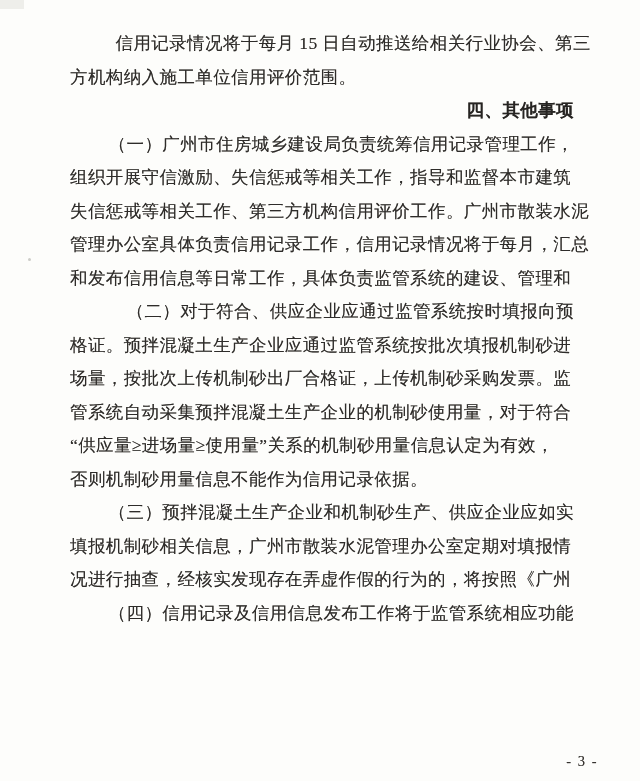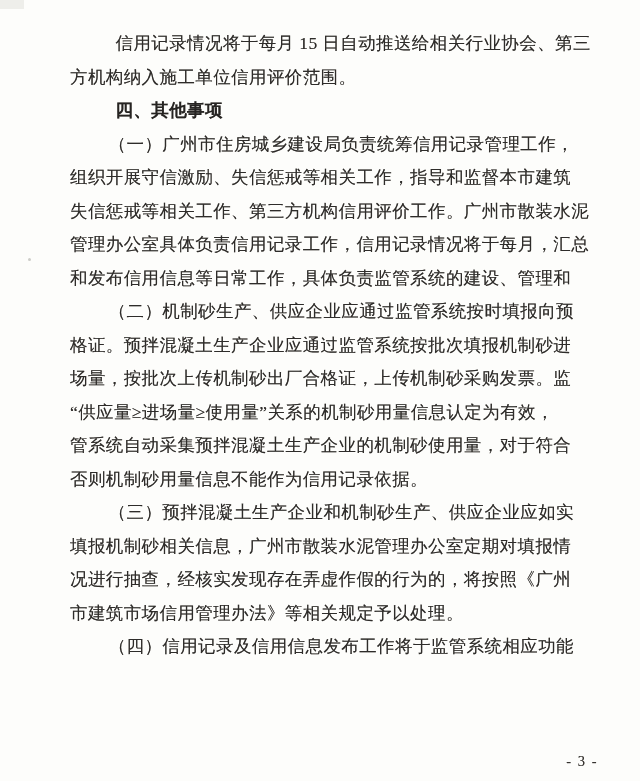--- a/index.html
+++ b/index.html
@@ -31,20 +31,21 @@
     white-space: nowrap;
     text-shadow: 0 0 0.5px rgba(62, 56, 50, 0.55);
   }
   
   .line.first.wide   { text-indent: 2.6em; }
   .line.first.narrow { text-indent: 1.05em; text-align: right; }
   .para.heading .line {
     font-family: "Liberation Sans", "DejaVu Sans", sans-serif;
     font-weight: 700;
     color: #262422;
+    text-align: right;
   }
   .page-number {
     position: absolute;
     right: 74px;
     bottom: 11px;
     font-size: 14.5px;
     letter-spacing: 1.5px;
     color: #33302d;
     text-shadow: 0 0 0.5px rgba(62, 56, 50, 0.5);
   }
@@ -79,32 +80,31 @@
         <div class="line first wide">四、其他事项</div>
       </div>
       <div class="para body">
         <div class="line first narrow">（一）广州市住房城乡建设局负责统筹信用记录管理工作，</div>
         <div class="line">组织开展守信激励、失信惩戒等相关工作，指导和监督本市建筑</div>
         <div class="line">失信惩戒等相关工作、第三方机构信用评价工作。广州市散装水泥</div>
         <div class="line">管理办公室具体负责信用记录工作，信用记录情况将于每月，汇总</div>
         <div class="line">和发布信用信息等日常工作，具体负责监管系统的建设、管理和</div>
       </div>
       <div class="para body">
-        <div class="line first narrow">（二）机制砂生产、供应企业应通过监管系统按时填报向预</div>
+        <div class="line first narrow">（二）对于符合、供应企业应通过监管系统按时填报向预</div>
         <div class="line">格证。预拌混凝土生产企业应通过监管系统按批次填报机制砂进</div>
         <div class="line">场量，按批次上传机制砂出厂合格证，上传机制砂采购发票。监</div>
+        <div class="line">管系统自动采集预拌混凝土生产企业的机制砂使用量，对于符合</div>
         <div class="line">“供应量≥进场量≥使用量”关系的机制砂用量信息认定为有效，</div>
-        <div class="line">管系统自动采集预拌混凝土生产企业的机制砂使用量，对于符合</div>
         <div class="line">否则机制砂用量信息不能作为信用记录依据。</div>
       </div>
       <div class="para body">
         <div class="line first narrow">（三）预拌混凝土生产企业和机制砂生产、供应企业应如实</div>
         <div class="line">填报机制砂相关信息，广州市散装水泥管理办公室定期对填报情</div>
         <div class="line">况进行抽查，经核实发现存在弄虚作假的行为的，将按照《广州</div>
-        <div class="line">市建筑市场信用管理办法》等相关规定予以处理。</div>
       </div>
       <div class="para body">
         <div class="line first narrow">（四）信用记录及信用信息发布工作将于监管系统相应功能</div>
       </div>
     </div>
 
   <div class="page-number">- 3 -</div>
 </div>
 
 </body></html>

